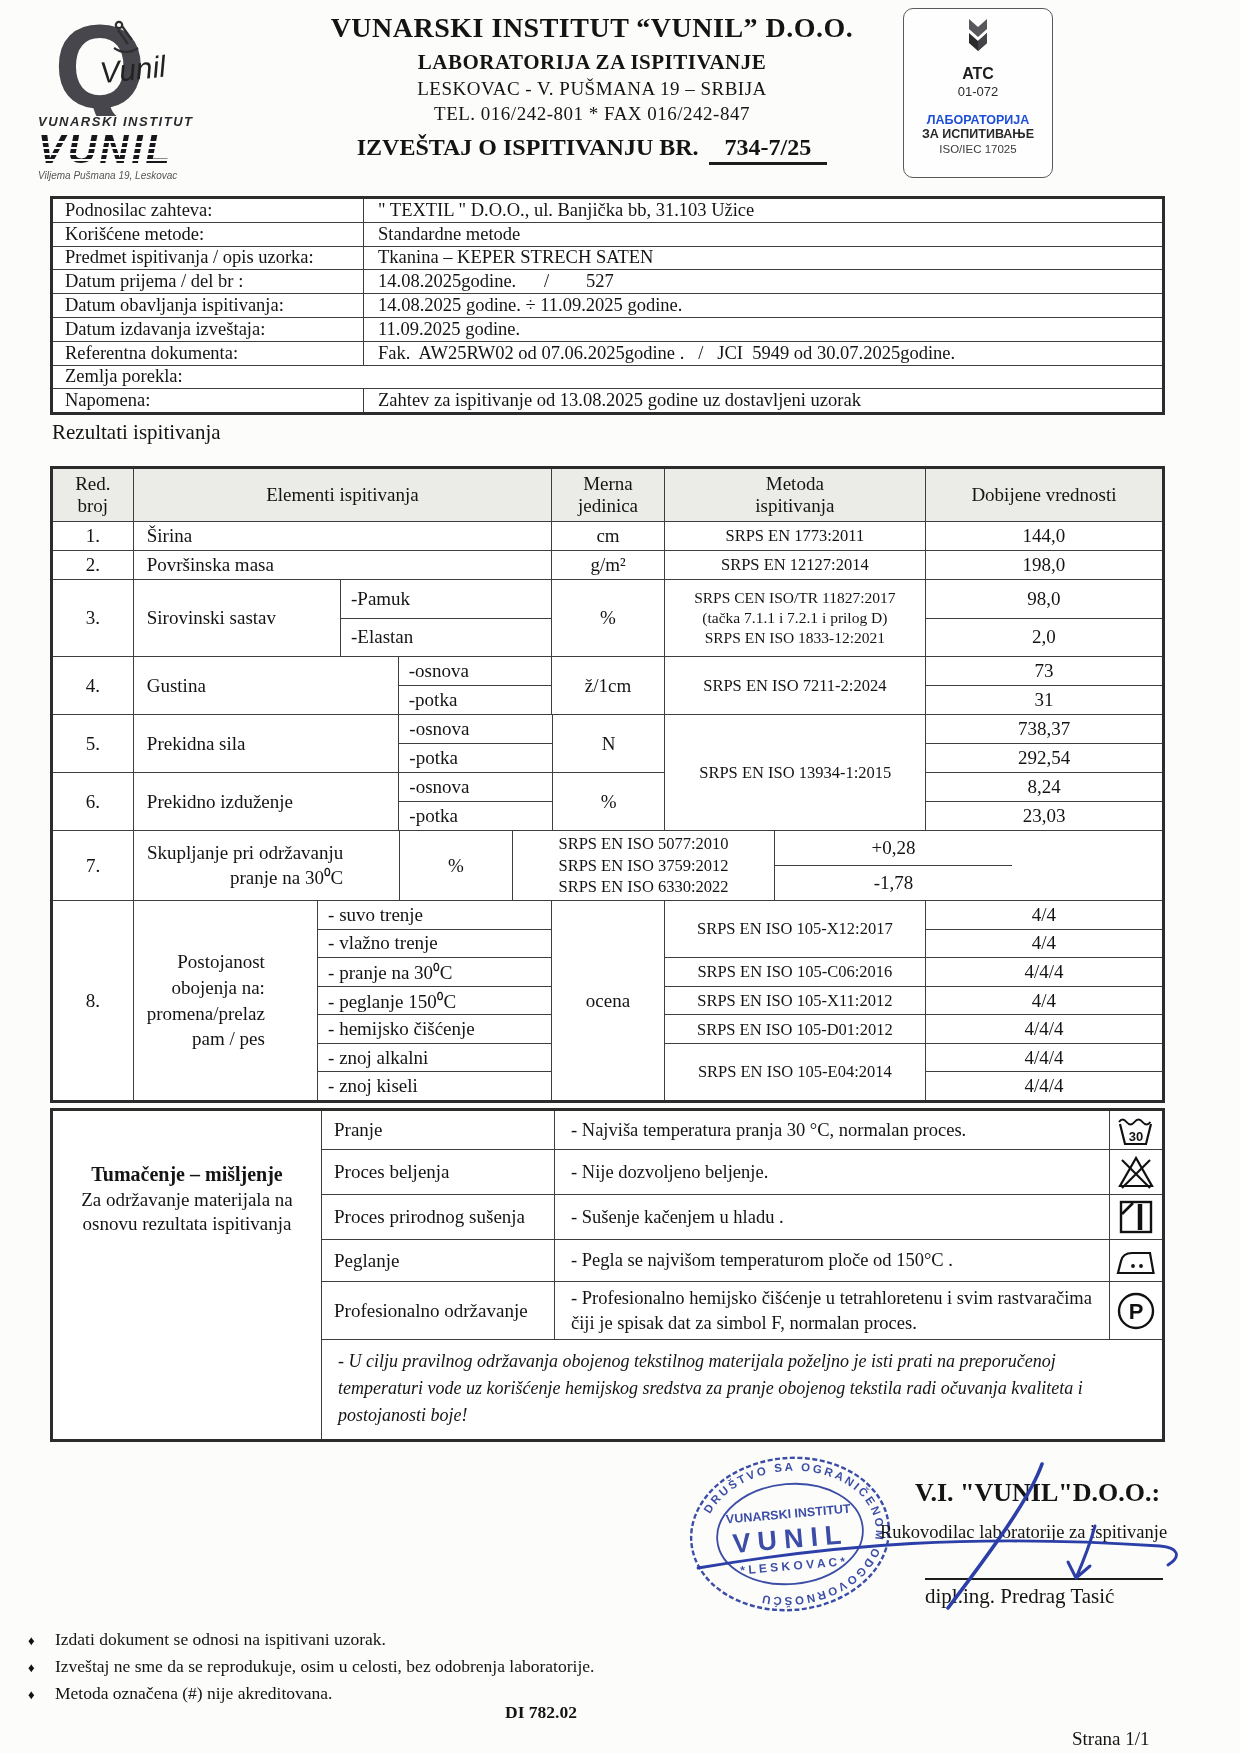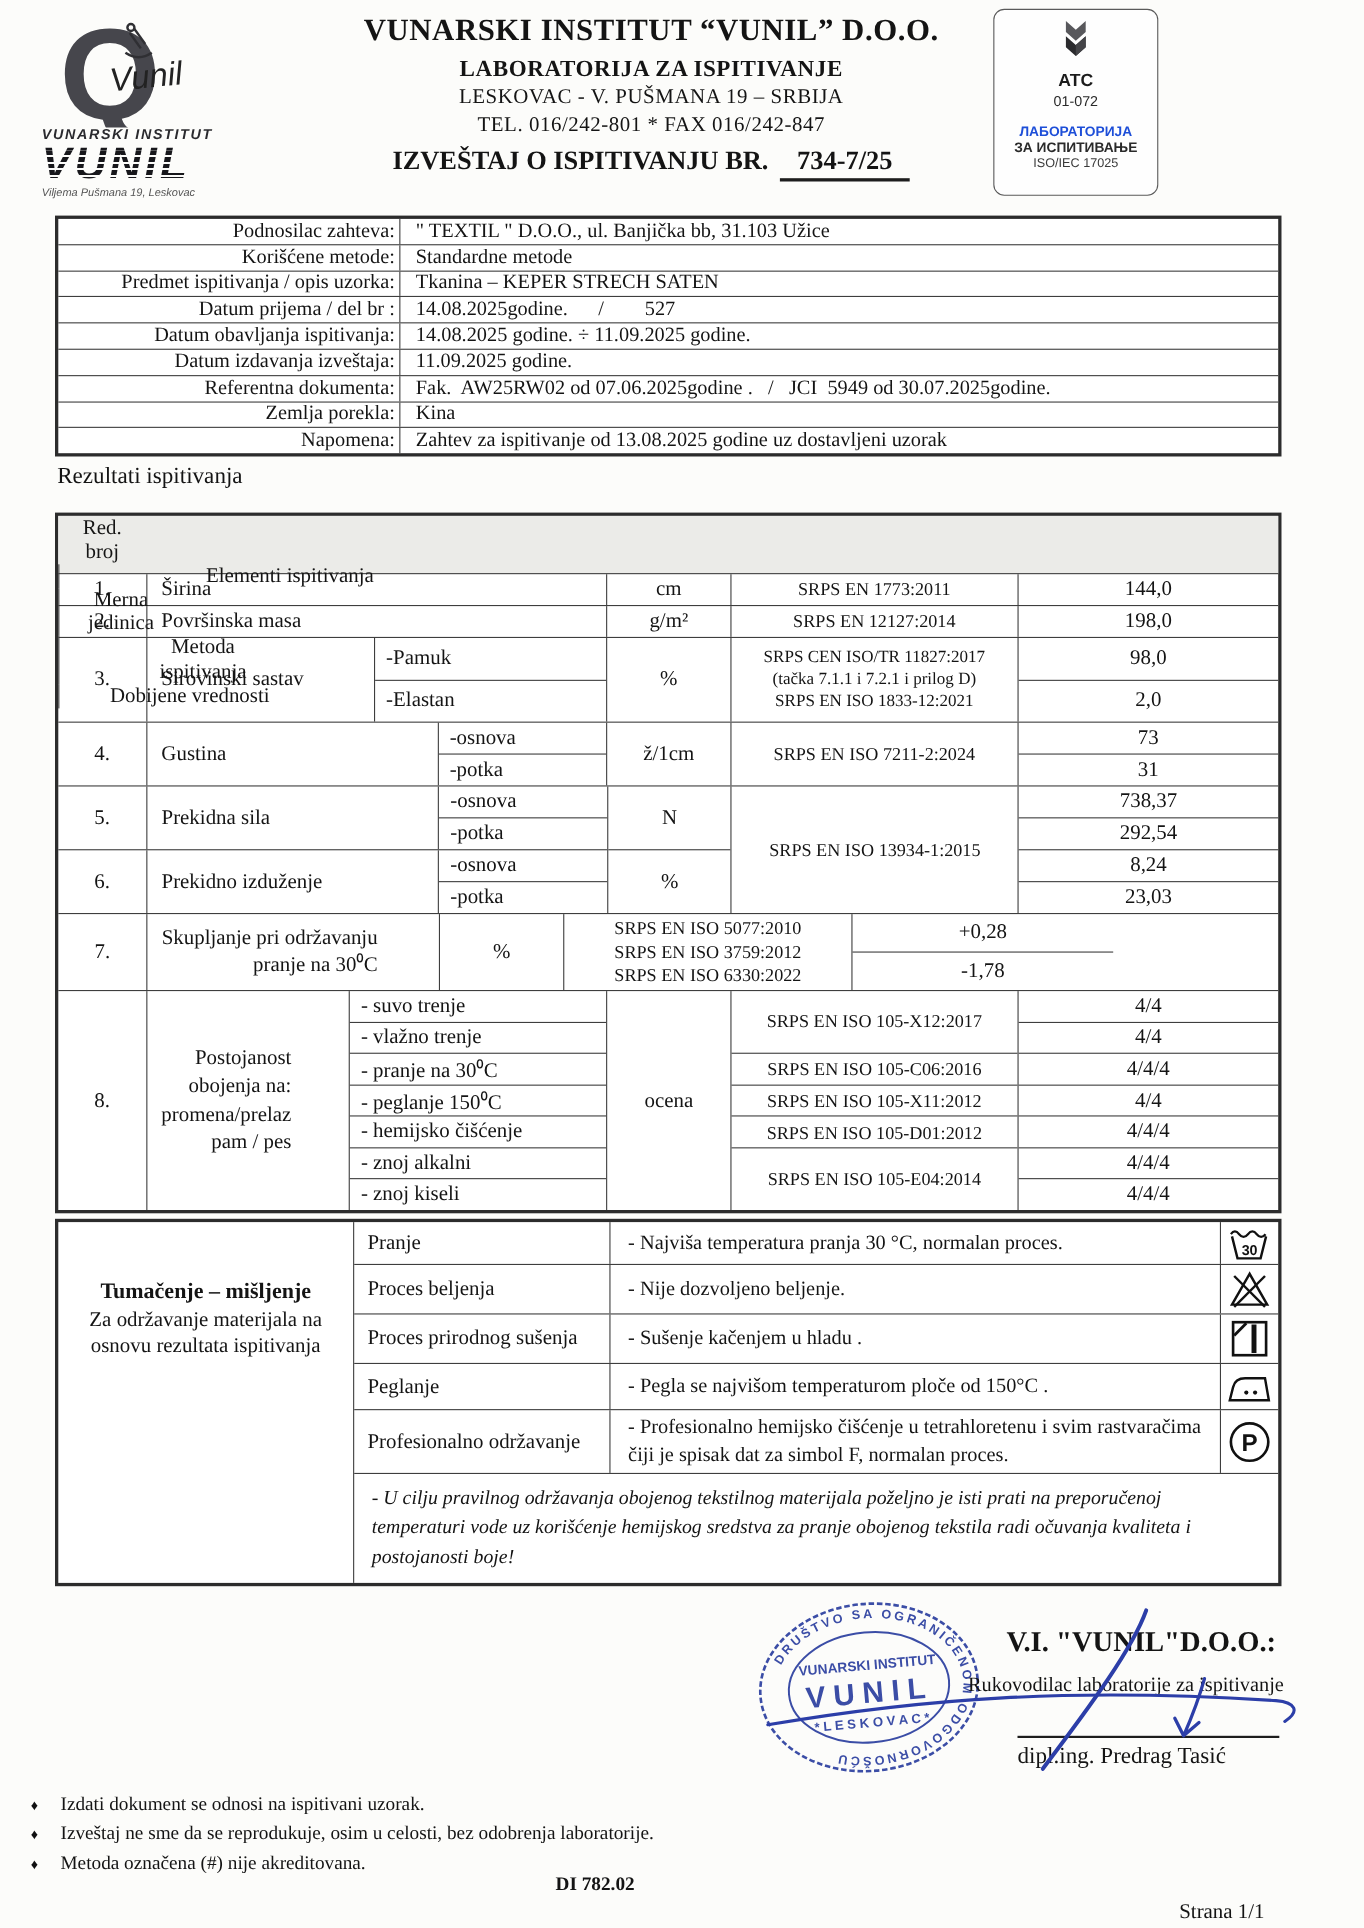--- a/index.html
+++ b/index.html
@@ -20,29 +20,29 @@
   .rtitle{position:absolute;left:262px;top:134px;width:660px;text-align:center;font-weight:700;font-size:24px;}
   .rnum{display:inline-block;border-bottom:3px solid #1d1d1d;padding:0 16px 1px 16px;margin-left:10px;}
   .ats{position:absolute;left:903px;top:8px;width:150px;height:170px;border:1.6px solid #5a5a5a;border-radius:10px;background:#fefefe;display:flex;flex-direction:column;align-items:center;padding-top:8px;box-sizing:border-box;font-family:"Liberation Sans",sans-serif;}
   .ats-acr{font-weight:700;font-size:16px;margin-top:2px;color:#1c1c1c;}
   .ats-code{font-size:13px;margin-top:1px;color:#2a2a2a;}
   .ats-l1{font-weight:700;font-size:12.5px;margin-top:14px;color:#1d4ed8;}
   .ats-l2{font-weight:700;font-size:12.5px;color:#2a2a2a;}
   .ats-std{font-size:11.5px;margin-top:2px;color:#3a3a3a;}
   
   .itab{position:absolute;left:50px;top:196px;width:1115px;border:3px solid #2c2c2c;background:#fff;box-sizing:border-box;}
-  .irow{display:flex;border-top:1.6px solid #3e3e3e;min-height:22.8px;align-items:center;text-align:right;}
+  .irow{display:flex;border-top:1.6px solid #3e3e3e;min-height:22.8px;align-items:center;}
   .irow:first-child{border-top:none;}
   .ilab{width:310px;padding:0 4px 0 12px;font-size:18.5px;box-sizing:border-box;}
   .ival{flex:1;border-left:1.6px solid #3e3e3e;padding:0 6px 0 14px;font-size:18.5px;white-space:pre-wrap;box-sizing:border-box;align-self:stretch;display:flex;align-items:center;}
   .rez-head{position:absolute;left:52px;top:420px;font-size:21px;}
   
   .rtab{position:absolute;left:50px;top:466px;width:1115px;border:3px solid #2c2c2c;background:#fff;box-sizing:border-box;font-size:19px;}
   .band{display:flex;border-top:1.6px solid #3e3e3e;box-sizing:border-box;}
-  .band:first-child{border-top:none;flex-direction:column;}
+  .band:first-child{border-top:none;}
   .c{box-sizing:border-box;display:flex;align-items:center;justify-content:center;}
   .bl{border-left:1.6px solid #3e3e3e;text-align:right;}
   .bt{border-top:1.6px solid #3e3e3e;}
   .w80{width:80px;}.w420{width:420px;}.w113{width:113px;}.w262{width:262px;}.w238{width:238px;}
   .lab208{width:208px;}.sub212{width:212px;}.lab266{width:266px;}.sub154{width:154px;}.lab185{width:185px;}.sub235{width:235px;}
   .stackc{display:flex;flex-direction:column;align-items:stretch;justify-content:stretch;padding:0;}
   .srow{flex:1;display:flex;align-items:center;padding-left:10px;}
   .vrow{flex:1;display:flex;align-items:center;justify-content:center;}
   .lcell{justify-content:flex-start;padding-left:13px;}
   .met{font-size:16.5px;text-align:center;flex-direction:column;line-height:1.3;}
@@ -144,21 +144,20 @@
     <div class="irow">
         <div class="ilab">Datum izdavanja izveštaja:</div>
         <div class="ival">11.09.2025 godine.</div>
       </div>
     <div class="irow">
         <div class="ilab">Referentna dokumenta:</div>
         <div class="ival">Fak.  AW25RW02 od 07.06.2025godine .   /   JCI  5949 od 30.07.2025godine.</div>
       </div>
     <div class="irow">
         <div class="ilab">Zemlja porekla:</div>
-        <div class="ival">Kina</div>
       </div>
     <div class="irow">
         <div class="ilab">Napomena:</div>
         <div class="ival">Zahtev za ispitivanje od 13.08.2025 godine uz dostavljeni uzorak</div>
       </div>
   </div>
 
   <div class="rez-head">Rezultati ispitivanja</div>
 
   <div class="rtab">

